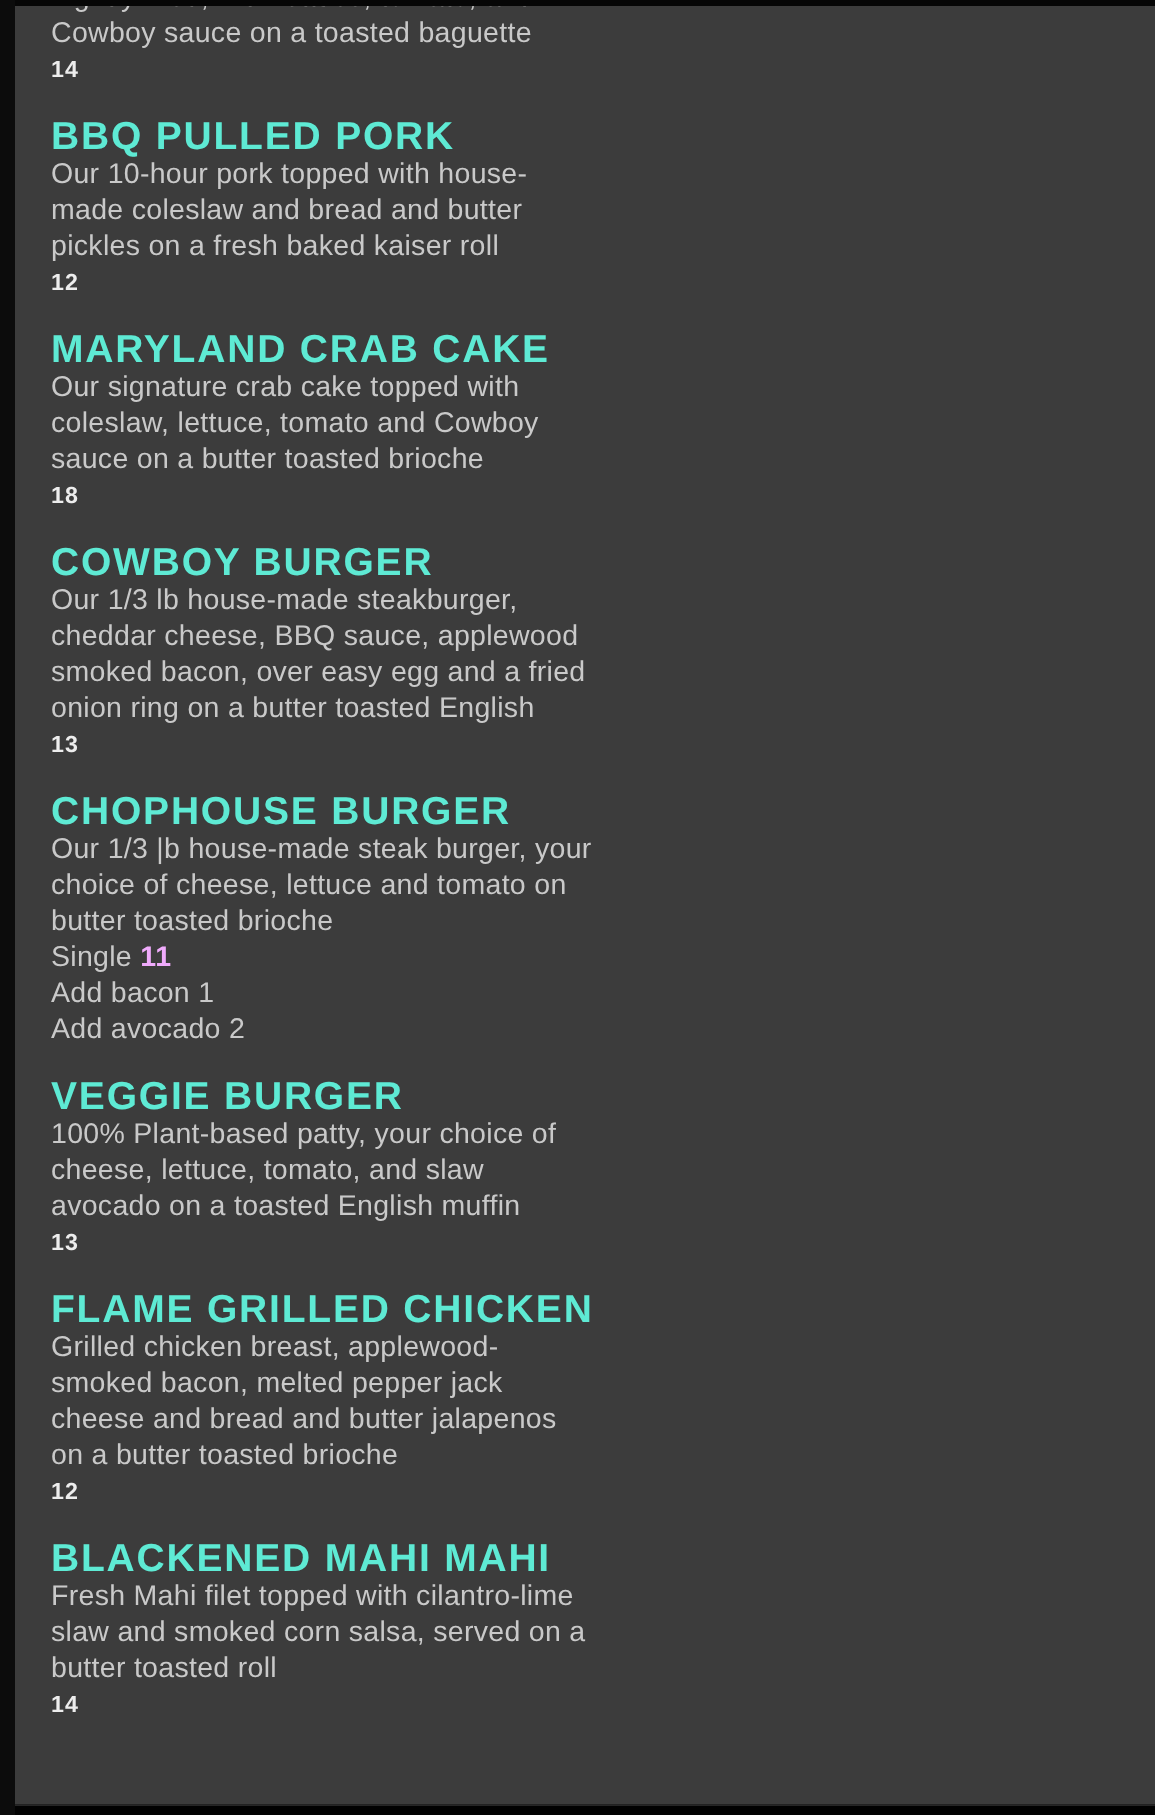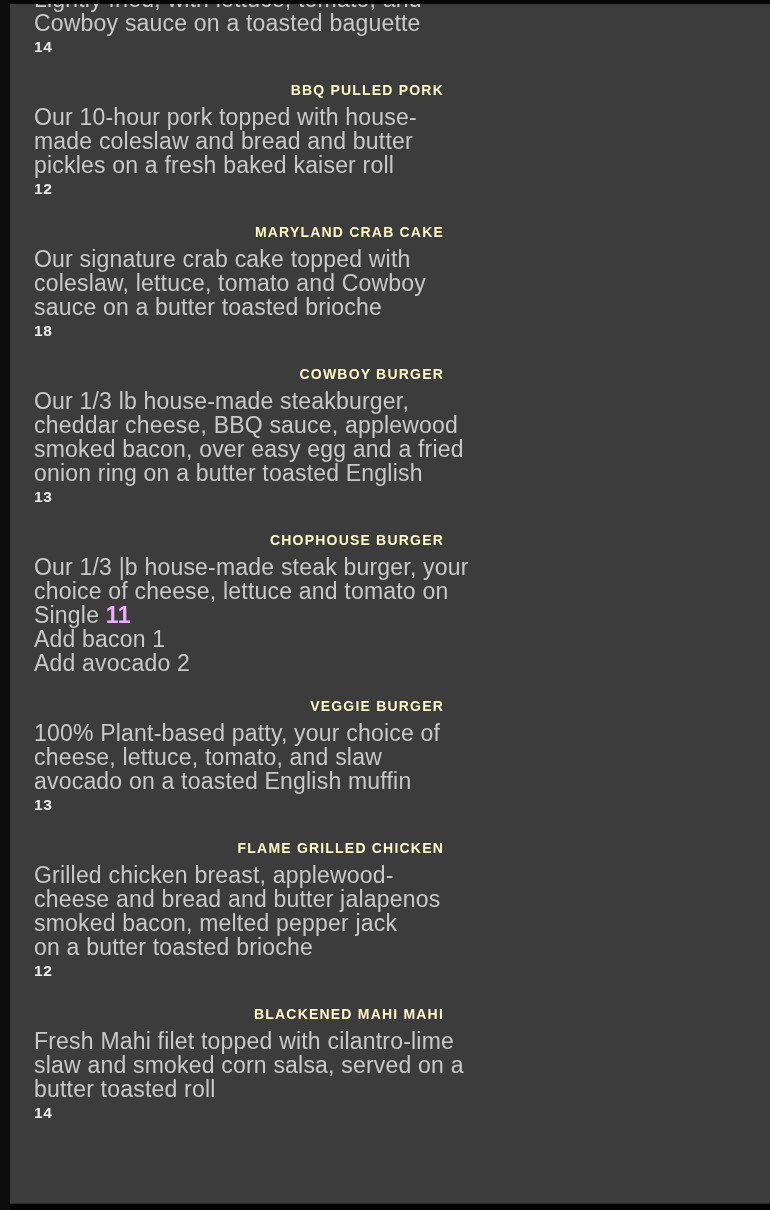--- a/index.html
+++ b/index.html
@@ -15,44 +15,43 @@
     font-family: "Liberation Sans", sans-serif;
   }
   .menu-column {
     position: absolute;
     left: 34px;
     top: -13px;
     width: 410px;
   }
   .line {
     margin: 0;
-    font-size: 23px;
+    font-size: 19px;
     line-height: 24px;
     color: #c9c9c9;
     letter-spacing: 0.2px;
     white-space: nowrap;
     font-weight: 400;
   }
   .price {
     margin: 0;
     font-size: 15.5px;
     line-height: 24px;
     color: #ededed;
     font-weight: 700;
     letter-spacing: 0.7px;
   }
   .item-name {
     margin: 19px 0 3px 0;
-    font-size: 14px;
+    font-size: 26px;
     line-height: 24px;
-    color: #fef9c3;
+    color: #5eead4;
     font-weight: 700;
     letter-spacing: 1.2px;
     white-space: nowrap;
-    text-align: right;
   }
   .opt strong {
     color: #f0abfc;
     font-weight: 700;
     letter-spacing: 0.4px;
   }
   .bar-top {
     position: absolute;
     top: 0; left: 0;
     width: 770px; height: 4px;
@@ -108,38 +107,39 @@
     <p class="line">cheddar cheese, BBQ sauce, applewood</p>
     <p class="line">smoked bacon, over easy egg and a fried</p>
     <p class="line">onion ring on a butter toasted English</p>
     <p class="price">13</p>
   </section>
 
   <section>
     <h2 class="item-name">CHOPHOUSE BURGER</h2>
     <p class="line">Our 1/3 |b house-made steak burger, your</p>
     <p class="line">choice of cheese, lettuce and tomato on</p>
+    <p class="line">butter toasted brioche</p>
     <p class="line opt"><span>Single</span> <strong>11</strong></p>
     <p class="line">Add bacon 1</p>
     <p class="line">Add avocado 2</p>
   </section>
 
   <section>
     <h2 class="item-name">VEGGIE BURGER</h2>
     <p class="line">100% Plant-based patty, your choice of</p>
     <p class="line">cheese, lettuce, tomato, and slaw</p>
     <p class="line">avocado on a toasted English muffin</p>
     <p class="price">13</p>
   </section>
 
   <section>
     <h2 class="item-name">FLAME GRILLED CHICKEN</h2>
     <p class="line">Grilled chicken breast, applewood-</p>
+    <p class="line">smoked bacon, melted pepper jack</p>
     <p class="line">cheese and bread and butter jalapenos</p>
-    <p class="line">smoked bacon, melted pepper jack</p>
     <p class="line">on a butter toasted brioche</p>
     <p class="price">12</p>
   </section>
 
   <section>
     <h2 class="item-name">BLACKENED MAHI MAHI</h2>
     <p class="line">Fresh Mahi filet topped with cilantro-lime</p>
     <p class="line">slaw and smoked corn salsa, served on a</p>
     <p class="line">butter toasted roll</p>
     <p class="price">14</p>

